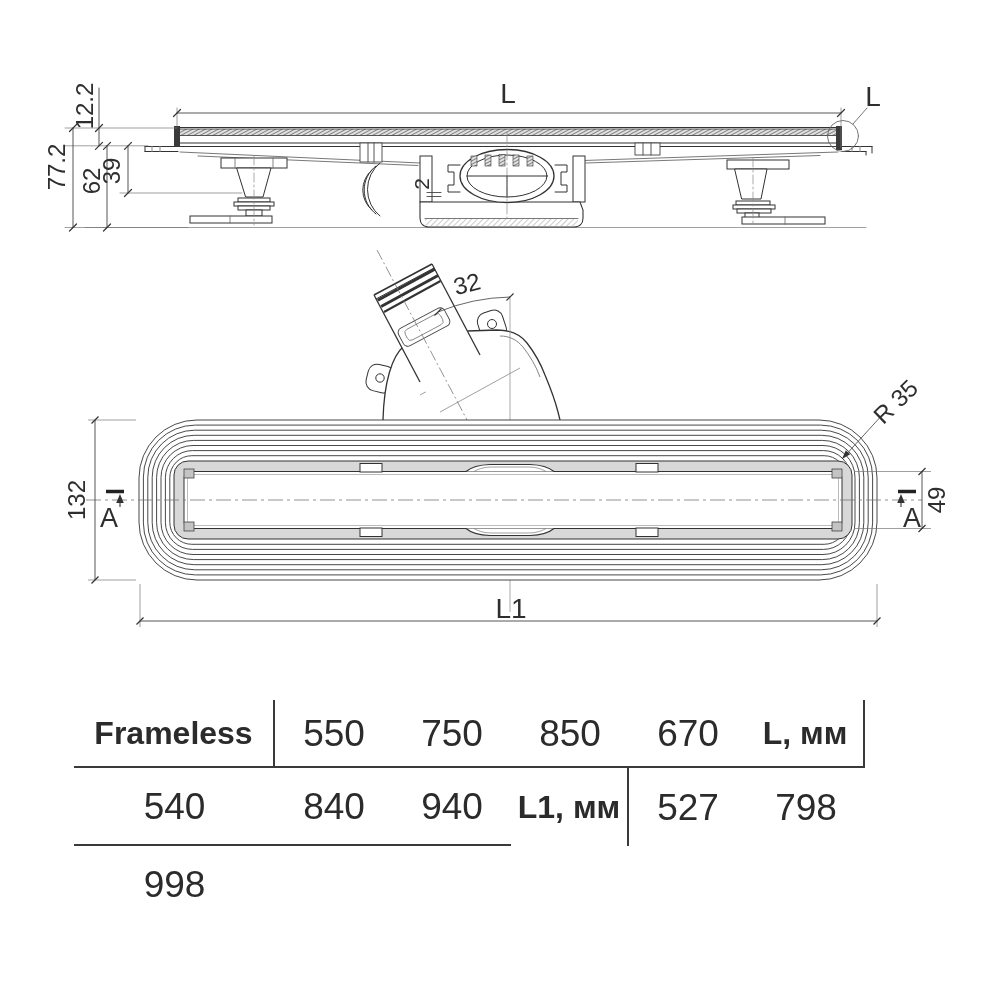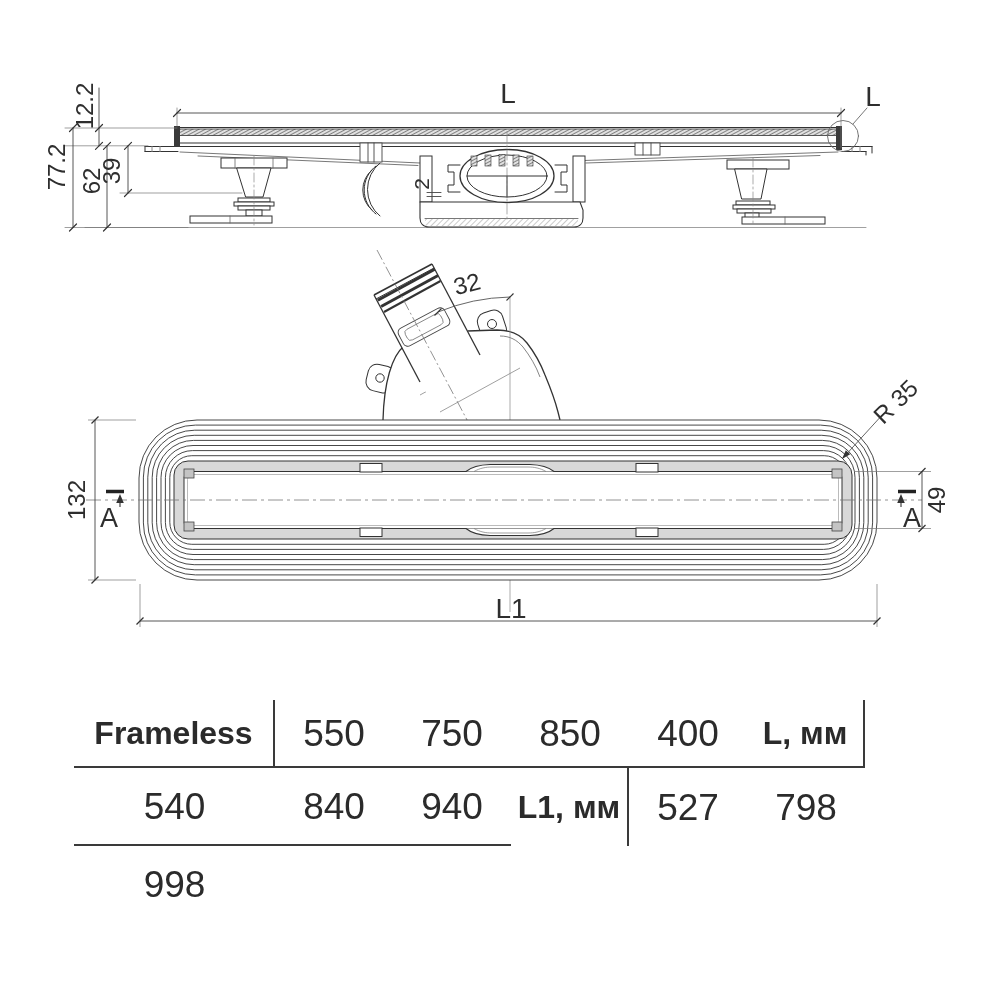--- a/index.html
+++ b/index.html
@@ -309,21 +309,21 @@
     </g>
   </g>
 </svg>
 
 <div class="size-table">
 
   <div class="cell lab hline">Frameless</div>
   <div class="cell val hline">550</div>
   <div class="cell val hline">750</div>
   <div class="cell val hline">850</div>
-  <div class="cell val hline">400</div>
+  <div class="cell val hline">670</div>
 
   <div class="cell lab hline">L, мм</div>
   <div class="cell val hline">540</div>
   <div class="cell val hline">840</div>
   <div class="cell val hline">940</div>
 
   <div class="cell lab">L1, мм</div>
   <div class="cell val">527</div>
   <div class="cell val">798</div>
   <div class="cell val">998</div>

